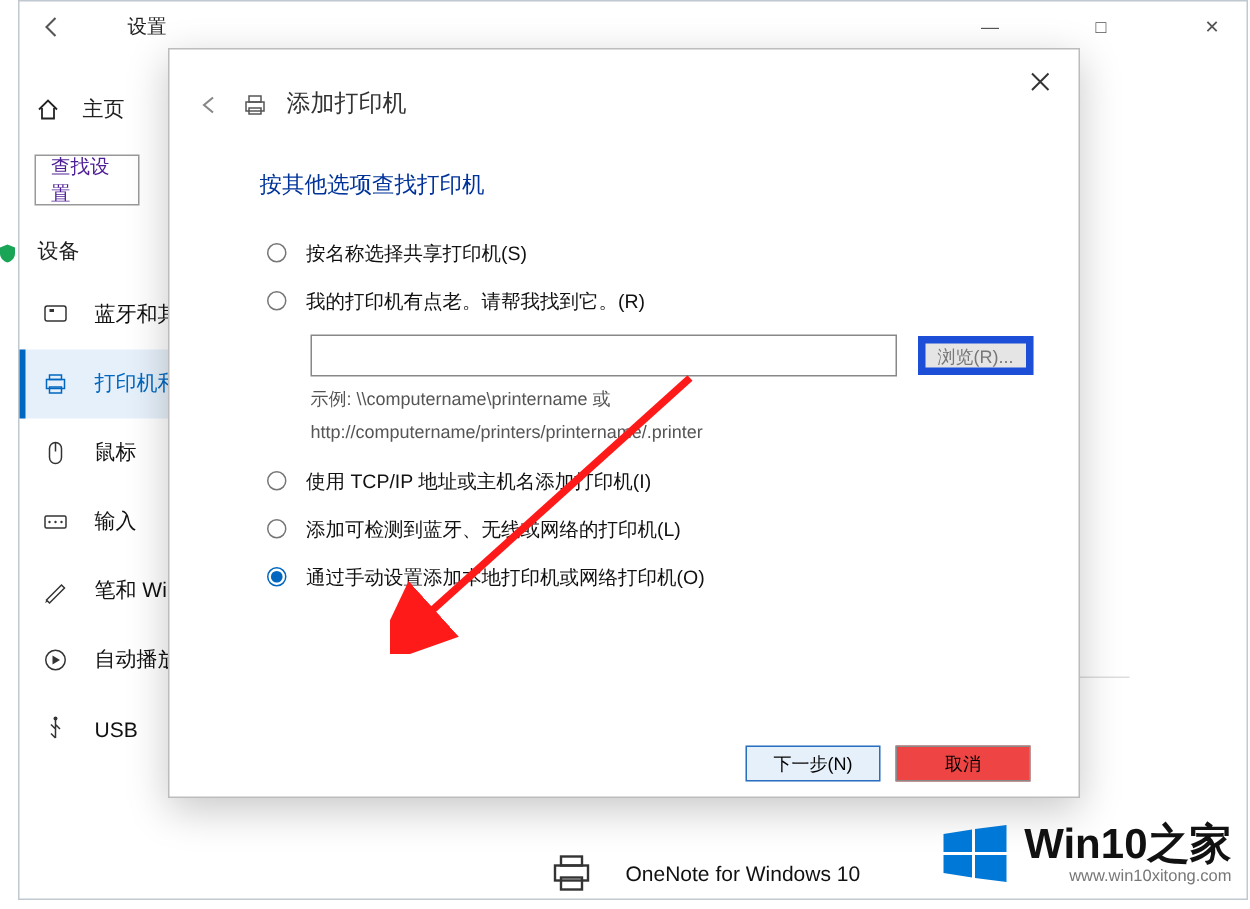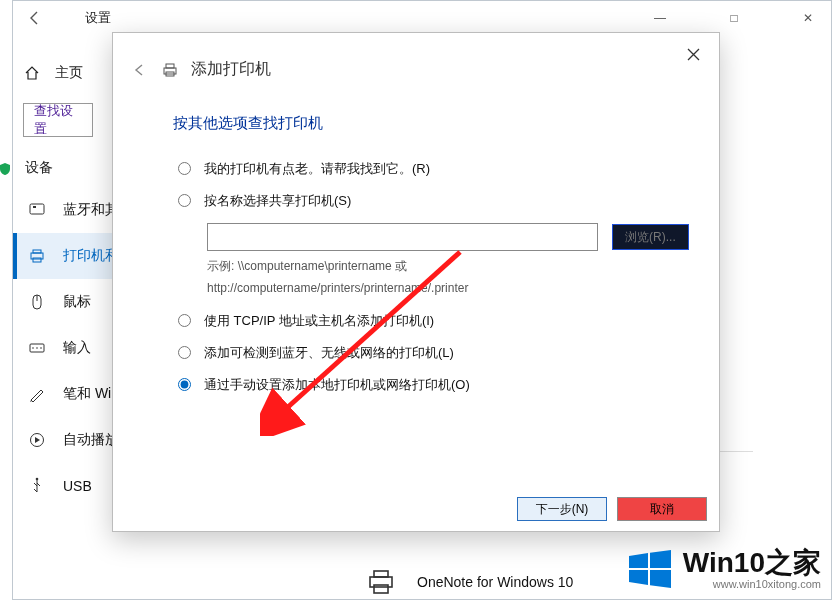--- a/index.html
+++ b/index.html
@@ -154,34 +154,34 @@
     display:flex; gap: 14px; align-items:center;
   }
   .sharebox input[type=text]{
     width: 396px; height: 28px;
     border:1px solid #888;
     padding: 0 6px;
     font-size:13px;
   }
   .browse-btn{
     width: 78px; height:26px;
-    background:#0f172a;
-    border:1px solid #1d4ed8;
+    background:#e5e5e5;
+    border:5px solid #1d4ed8;
     color:#777;
     font-size:12px;
   }
   .hint {
     margin: 6px 0 8px 34px;
     color:#555;
     font-size:12px;
     line-height:1.5;
   }
   .dlg-footer{
     position:absolute;
-    right: 12px; bottom: 10px;
+    right: 32px; bottom: 10px;
     display:flex; gap:10px;
   }
   .dlg-footer button{
     width: 90px; height:24px;
     font-size:12px;
     border:1px solid #8a8a8a;
     background:#ef4444;
   }
   .dlg-footer button.primary{
     border:1px solid #2a6fbf;
@@ -369,26 +369,26 @@
         </svg>
     </span>
     <span>添加打印机</span>
   </div>
 
   <div class="dlg-body">
     <div class="dlg-title">按其他选项查找打印机</div>
 
     <label class="opt">
       <input type="radio" name="p" style="">
-      <span>我的打印机有点老。请帮我找到它。(R)</span>
+      <span>按名称选择共享打印机(S)</span>
     </label>
 
     <label class="opt">
       <input type="radio" name="p" style="">
-      <span>按名称选择共享打印机(S)</span>
+      <span>我的打印机有点老。请帮我找到它。(R)</span>
     </label>
     <div class="sharebox">
       <input type="text" style="">
       <button class="browse-btn" disabled="">浏览(R)...</button>
     </div>
     <div class="hint">示例: \\computername\printername 或</div>
     <div class="hint" style="margin-top:-4px;">http://computername/printers/printername/.printer</div>
 
     <label class="opt">
       <input type="radio" name="p" style="">

